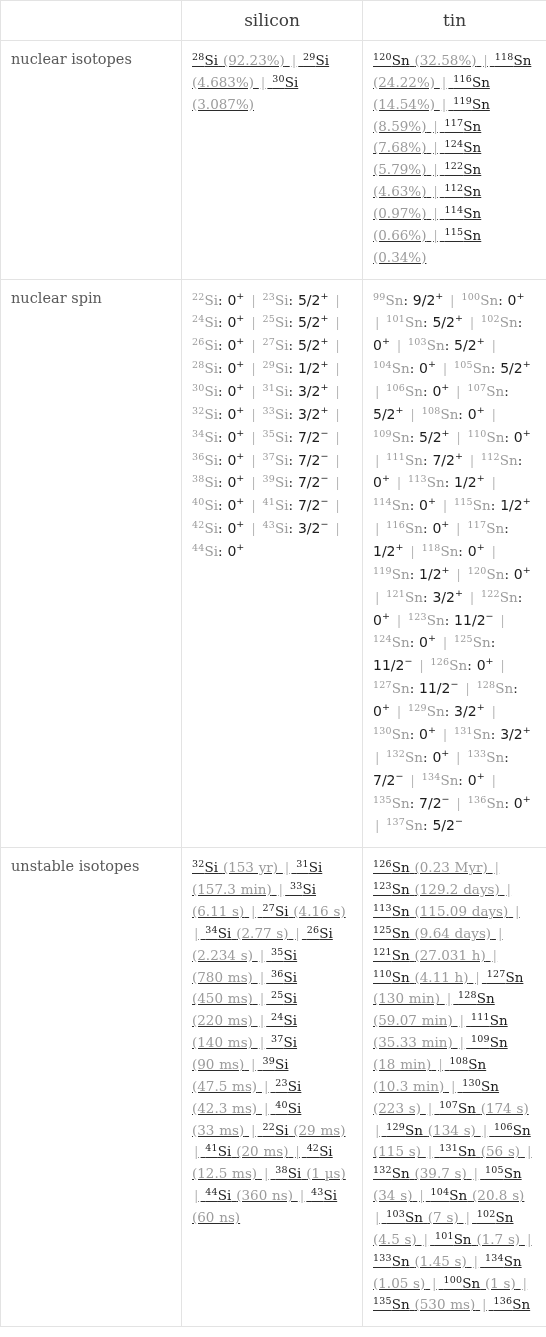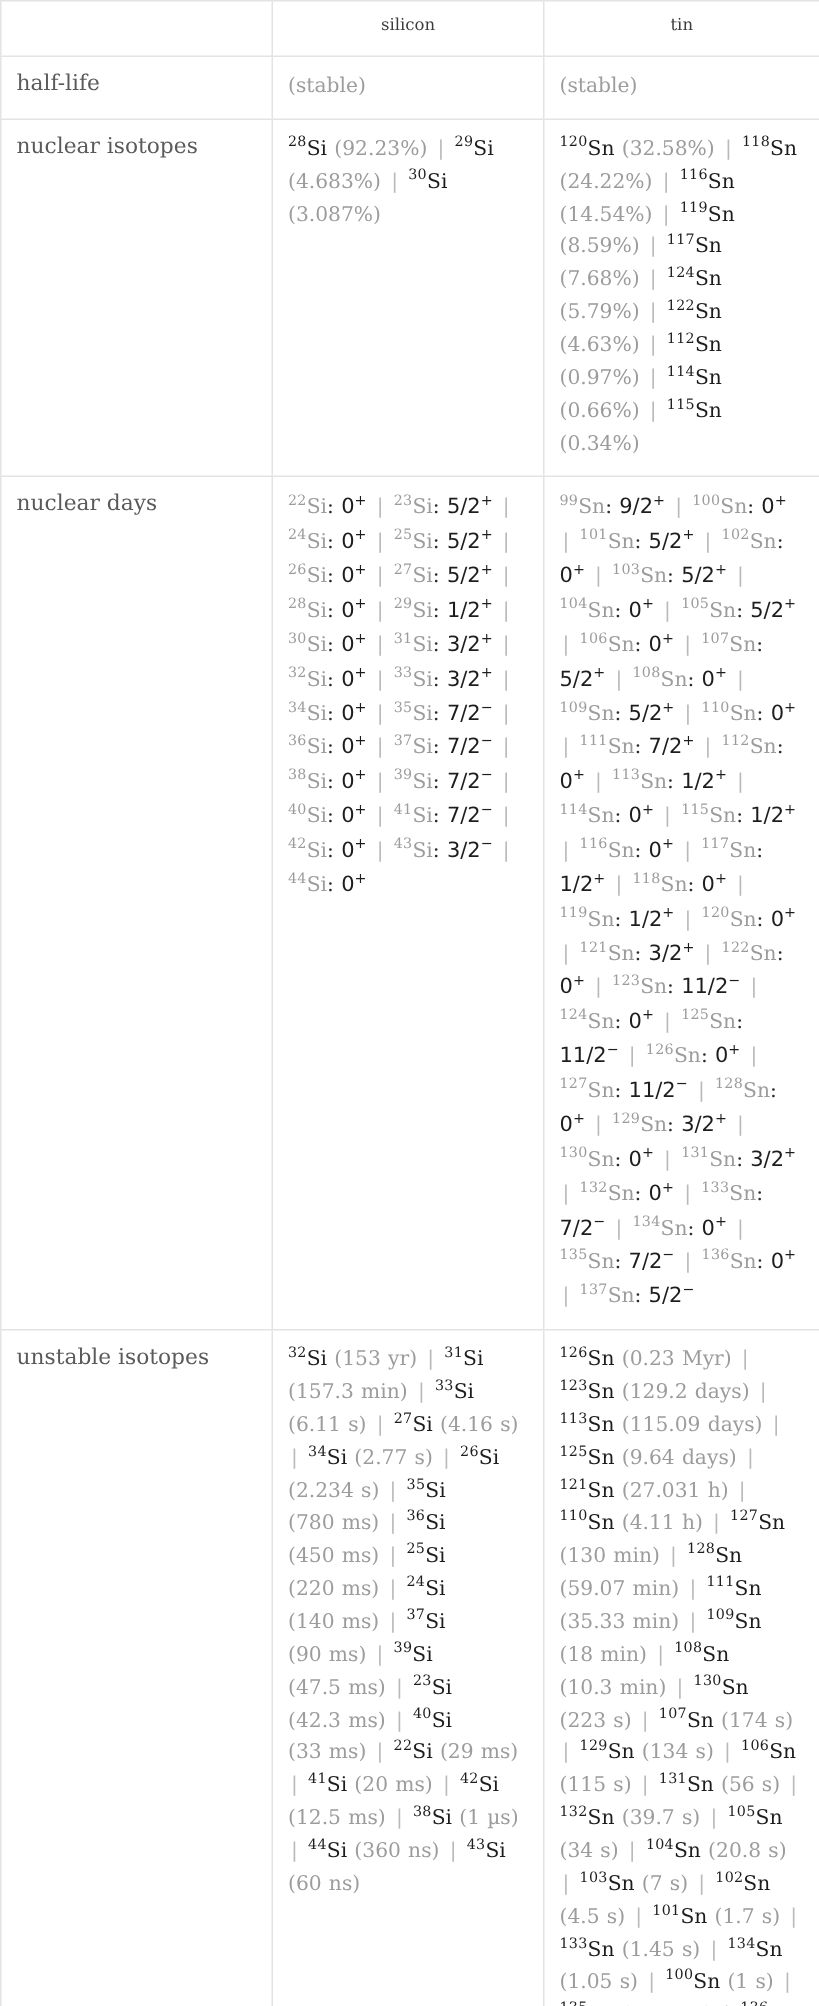--- a/index.html
+++ b/index.html
@@ -29,21 +29,21 @@
     padding: 9px 10px 10px 10px;
     font-weight: normal;
   }
   
   table.cmp { border: 1px solid #e3e3e3; }
 
   
   .hdr th {
     text-align: center;
     color: #3b3b3b;
-    font-size: 11px;
+    font-size: 17px;
     font-family: "DejaVu Serif", "Liberation Serif", serif;
     padding-top: 9px;
     padding-bottom: 9px;
     height: 17px;
   }
   .hdr th.blank { border-left: none; }
 
   td.rowlabel {
     color: #5a5a5a;
     font-size: 14.5px;
@@ -89,51 +89,46 @@
   .spincell .spin sup {
     font-size: 9.5px;
     vertical-align: super;
     line-height: 0;
   }
   .spincell { line-height: 1.72; word-spacing: 1.5px; }
 
   
   .isocell .iso .el, .isocell .iso .m { color: #1d1d1d; }
   .isocell .qty { color: #9c9c9c; white-space: nowrap; }
-  .isocell { line-height: 1.68; word-spacing: 1px; }
+  .isocell { line-height: 1.68; word-spacing: 1px; text-decoration: underline; }
 </style>
 </head>
 <body>
 
 <table class="cmp">
   <colgroup>
     <col class="c-label">
       <col class="c-si">
       <col class="c-sn">
   </colgroup>
   <thead>
     <tr class="hdr">
       <th class="blank"></th>
       <th>silicon</th>
       <th>tin</th>
     </tr>
   </thead>
   <tbody>
       <tr>
-        <td class="rowlabel">half-life</td>
-        <td class="val serifval"><span class="mut">(stable)</span></td>
-        <td class="val serifval"><span class="mut">(stable)</span></td>
-      </tr>
-      <tr>
         <td class="rowlabel">nuclear isotopes</td>
         <td class="val serifval isocell"><span class="iso"><span class="m">28</span><span class="el">Si</span></span> <span class="qty">(92.23%)</span> <span class="sep">|</span> <span class="iso"><span class="m">29</span><span class="el">Si</span></span> <span class="qty">(4.683%)</span> <span class="sep">|</span> <span class="iso"><span class="m">30</span><span class="el">Si</span></span> <span class="qty">(3.087%)</span></td>
         <td class="val serifval isocell"><span class="iso"><span class="m">120</span><span class="el">Sn</span></span> <span class="qty">(32.58%)</span> <span class="sep">|</span> <span class="iso"><span class="m">118</span><span class="el">Sn</span></span> <span class="qty">(24.22%)</span> <span class="sep">|</span> <span class="iso"><span class="m">116</span><span class="el">Sn</span></span> <span class="qty">(14.54%)</span> <span class="sep">|</span> <span class="iso"><span class="m">119</span><span class="el">Sn</span></span> <span class="qty">(8.59%)</span> <span class="sep">|</span> <span class="iso"><span class="m">117</span><span class="el">Sn</span></span> <span class="qty">(7.68%)</span> <span class="sep">|</span> <span class="iso"><span class="m">124</span><span class="el">Sn</span></span> <span class="qty">(5.79%)</span> <span class="sep">|</span> <span class="iso"><span class="m">122</span><span class="el">Sn</span></span> <span class="qty">(4.63%)</span> <span class="sep">|</span> <span class="iso"><span class="m">112</span><span class="el">Sn</span></span> <span class="qty">(0.97%)</span> <span class="sep">|</span> <span class="iso"><span class="m">114</span><span class="el">Sn</span></span> <span class="qty">(0.66%)</span> <span class="sep">|</span> <span class="iso"><span class="m">115</span><span class="el">Sn</span></span> <span class="qty">(0.34%)</span></td>
       </tr>
       <tr>
-        <td class="rowlabel">nuclear days</td>
+        <td class="rowlabel">nuclear spin</td>
         <td class="val serifval spincell"><span class="iso"><span class="m">22</span><span class="el">Si</span></span><span class="iso el">:</span> <span class="spin">0<sup>+</sup></span> <span class="sep">|</span> <span class="iso"><span class="m">23</span><span class="el">Si</span></span><span class="iso el">:</span> <span class="spin">5/2<sup>+</sup></span> <span class="sep">|</span> <span class="iso"><span class="m">24</span><span class="el">Si</span></span><span class="iso el">:</span> <span class="spin">0<sup>+</sup></span> <span class="sep">|</span> <span class="iso"><span class="m">25</span><span class="el">Si</span></span><span class="iso el">:</span> <span class="spin">5/2<sup>+</sup></span> <span class="sep">|</span> <span class="iso"><span class="m">26</span><span class="el">Si</span></span><span class="iso el">:</span> <span class="spin">0<sup>+</sup></span> <span class="sep">|</span> <span class="iso"><span class="m">27</span><span class="el">Si</span></span><span class="iso el">:</span> <span class="spin">5/2<sup>+</sup></span> <span class="sep">|</span> <span class="iso"><span class="m">28</span><span class="el">Si</span></span><span class="iso el">:</span> <span class="spin">0<sup>+</sup></span> <span class="sep">|</span> <span class="iso"><span class="m">29</span><span class="el">Si</span></span><span class="iso el">:</span> <span class="spin">1/2<sup>+</sup></span> <span class="sep">|</span> <span class="iso"><span class="m">30</span><span class="el">Si</span></span><span class="iso el">:</span> <span class="spin">0<sup>+</sup></span> <span class="sep">|</span> <span class="iso"><span class="m">31</span><span class="el">Si</span></span><span class="iso el">:</span> <span class="spin">3/2<sup>+</sup></span> <span class="sep">|</span> <span class="iso"><span class="m">32</span><span class="el">Si</span></span><span class="iso el">:</span> <span class="spin">0<sup>+</sup></span> <span class="sep">|</span> <span class="iso"><span class="m">33</span><span class="el">Si</span></span><span class="iso el">:</span> <span class="spin">3/2<sup>+</sup></span> <span class="sep">|</span> <span class="iso"><span class="m">34</span><span class="el">Si</span></span><span class="iso el">:</span> <span class="spin">0<sup>+</sup></span> <span class="sep">|</span> <span class="iso"><span class="m">35</span><span class="el">Si</span></span><span class="iso el">:</span> <span class="spin">7/2<sup>−</sup></span> <span class="sep">|</span> <span class="iso"><span class="m">36</span><span class="el">Si</span></span><span class="iso el">:</span> <span class="spin">0<sup>+</sup></span> <span class="sep">|</span> <span class="iso"><span class="m">37</span><span class="el">Si</span></span><span class="iso el">:</span> <span class="spin">7/2<sup>−</sup></span> <span class="sep">|</span> <span class="iso"><span class="m">38</span><span class="el">Si</span></span><span class="iso el">:</span> <span class="spin">0<sup>+</sup></span> <span class="sep">|</span> <span class="iso"><span class="m">39</span><span class="el">Si</span></span><span class="iso el">:</span> <span class="spin">7/2<sup>−</sup></span> <span class="sep">|</span> <span class="iso"><span class="m">40</span><span class="el">Si</span></span><span class="iso el">:</span> <span class="spin">0<sup>+</sup></span> <span class="sep">|</span> <span class="iso"><span class="m">41</span><span class="el">Si</span></span><span class="iso el">:</span> <span class="spin">7/2<sup>−</sup></span> <span class="sep">|</span> <span class="iso"><span class="m">42</span><span class="el">Si</span></span><span class="iso el">:</span> <span class="spin">0<sup>+</sup></span> <span class="sep">|</span> <span class="iso"><span class="m">43</span><span class="el">Si</span></span><span class="iso el">:</span> <span class="spin">3/2<sup>−</sup></span> <span class="sep">|</span> <span class="iso"><span class="m">44</span><span class="el">Si</span></span><span class="iso el">:</span> <span class="spin">0<sup>+</sup></span></td>
         <td class="val serifval spincell"><span class="iso"><span class="m">99</span><span class="el">Sn</span></span><span class="iso el">:</span> <span class="spin">9/2<sup>+</sup></span> <span class="sep">|</span> <span class="iso"><span class="m">100</span><span class="el">Sn</span></span><span class="iso el">:</span> <span class="spin">0<sup>+</sup></span> <span class="sep">|</span> <span class="iso"><span class="m">101</span><span class="el">Sn</span></span><span class="iso el">:</span> <span class="spin">5/2<sup>+</sup></span> <span class="sep">|</span> <span class="iso"><span class="m">102</span><span class="el">Sn</span></span><span class="iso el">:</span> <span class="spin">0<sup>+</sup></span> <span class="sep">|</span> <span class="iso"><span class="m">103</span><span class="el">Sn</span></span><span class="iso el">:</span> <span class="spin">5/2<sup>+</sup></span> <span class="sep">|</span> <span class="iso"><span class="m">104</span><span class="el">Sn</span></span><span class="iso el">:</span> <span class="spin">0<sup>+</sup></span> <span class="sep">|</span> <span class="iso"><span class="m">105</span><span class="el">Sn</span></span><span class="iso el">:</span> <span class="spin">5/2<sup>+</sup></span> <span class="sep">|</span> <span class="iso"><span class="m">106</span><span class="el">Sn</span></span><span class="iso el">:</span> <span class="spin">0<sup>+</sup></span> <span class="sep">|</span> <span class="iso"><span class="m">107</span><span class="el">Sn</span></span><span class="iso el">:</span> <span class="spin">5/2<sup>+</sup></span> <span class="sep">|</span> <span class="iso"><span class="m">108</span><span class="el">Sn</span></span><span class="iso el">:</span> <span class="spin">0<sup>+</sup></span> <span class="sep">|</span> <span class="iso"><span class="m">109</span><span class="el">Sn</span></span><span class="iso el">:</span> <span class="spin">5/2<sup>+</sup></span> <span class="sep">|</span> <span class="iso"><span class="m">110</span><span class="el">Sn</span></span><span class="iso el">:</span> <span class="spin">0<sup>+</sup></span> <span class="sep">|</span> <span class="iso"><span class="m">111</span><span class="el">Sn</span></span><span class="iso el">:</span> <span class="spin">7/2<sup>+</sup></span> <span class="sep">|</span> <span class="iso"><span class="m">112</span><span class="el">Sn</span></span><span class="iso el">:</span> <span class="spin">0<sup>+</sup></span> <span class="sep">|</span> <span class="iso"><span class="m">113</span><span class="el">Sn</span></span><span class="iso el">:</span> <span class="spin">1/2<sup>+</sup></span> <span class="sep">|</span> <span class="iso"><span class="m">114</span><span class="el">Sn</span></span><span class="iso el">:</span> <span class="spin">0<sup>+</sup></span> <span class="sep">|</span> <span class="iso"><span class="m">115</span><span class="el">Sn</span></span><span class="iso el">:</span> <span class="spin">1/2<sup>+</sup></span> <span class="sep">|</span> <span class="iso"><span class="m">116</span><span class="el">Sn</span></span><span class="iso el">:</span> <span class="spin">0<sup>+</sup></span> <span class="sep">|</span> <span class="iso"><span class="m">117</span><span class="el">Sn</span></span><span class="iso el">:</span> <span class="spin">1/2<sup>+</sup></span> <span class="sep">|</span> <span class="iso"><span class="m">118</span><span class="el">Sn</span></span><span class="iso el">:</span> <span class="spin">0<sup>+</sup></span> <span class="sep">|</span> <span class="iso"><span class="m">119</span><span class="el">Sn</span></span><span class="iso el">:</span> <span class="spin">1/2<sup>+</sup></span> <span class="sep">|</span> <span class="iso"><span class="m">120</span><span class="el">Sn</span></span><span class="iso el">:</span> <span class="spin">0<sup>+</sup></span> <span class="sep">|</span> <span class="iso"><span class="m">121</span><span class="el">Sn</span></span><span class="iso el">:</span> <span class="spin">3/2<sup>+</sup></span> <span class="sep">|</span> <span class="iso"><span class="m">122</span><span class="el">Sn</span></span><span class="iso el">:</span> <span class="spin">0<sup>+</sup></span> <span class="sep">|</span> <span class="iso"><span class="m">123</span><span class="el">Sn</span></span><span class="iso el">:</span> <span class="spin">11/2<sup>−</sup></span> <span class="sep">|</span> <span class="iso"><span class="m">124</span><span class="el">Sn</span></span><span class="iso el">:</span> <span class="spin">0<sup>+</sup></span> <span class="sep">|</span> <span class="iso"><span class="m">125</span><span class="el">Sn</span></span><span class="iso el">:</span> <span class="spin">11/2<sup>−</sup></span> <span class="sep">|</span> <span class="iso"><span class="m">126</span><span class="el">Sn</span></span><span class="iso el">:</span> <span class="spin">0<sup>+</sup></span> <span class="sep">|</span> <span class="iso"><span class="m">127</span><span class="el">Sn</span></span><span class="iso el">:</span> <span class="spin">11/2<sup>−</sup></span> <span class="sep">|</span> <span class="iso"><span class="m">128</span><span class="el">Sn</span></span><span class="iso el">:</span> <span class="spin">0<sup>+</sup></span> <span class="sep">|</span> <span class="iso"><span class="m">129</span><span class="el">Sn</span></span><span class="iso el">:</span> <span class="spin">3/2<sup>+</sup></span> <span class="sep">|</span> <span class="iso"><span class="m">130</span><span class="el">Sn</span></span><span class="iso el">:</span> <span class="spin">0<sup>+</sup></span> <span class="sep">|</span> <span class="iso"><span class="m">131</span><span class="el">Sn</span></span><span class="iso el">:</span> <span class="spin">3/2<sup>+</sup></span> <span class="sep">|</span> <span class="iso"><span class="m">132</span><span class="el">Sn</span></span><span class="iso el">:</span> <span class="spin">0<sup>+</sup></span> <span class="sep">|</span> <span class="iso"><span class="m">133</span><span class="el">Sn</span></span><span class="iso el">:</span> <span class="spin">7/2<sup>−</sup></span> <span class="sep">|</span> <span class="iso"><span class="m">134</span><span class="el">Sn</span></span><span class="iso el">:</span> <span class="spin">0<sup>+</sup></span> <span class="sep">|</span> <span class="iso"><span class="m">135</span><span class="el">Sn</span></span><span class="iso el">:</span> <span class="spin">7/2<sup>−</sup></span> <span class="sep">|</span> <span class="iso"><span class="m">136</span><span class="el">Sn</span></span><span class="iso el">:</span> <span class="spin">0<sup>+</sup></span> <span class="sep">|</span> <span class="iso"><span class="m">137</span><span class="el">Sn</span></span><span class="iso el">:</span> <span class="spin">5/2<sup>−</sup></span></td>
       </tr>
       <tr>
         <td class="rowlabel">unstable isotopes</td>
         <td class="val serifval isocell"><span class="iso"><span class="m">32</span><span class="el">Si</span></span> <span class="qty">(153 yr)</span> <span class="sep">|</span> <span class="iso"><span class="m">31</span><span class="el">Si</span></span> <span class="qty">(157.3 min)</span> <span class="sep">|</span> <span class="iso"><span class="m">33</span><span class="el">Si</span></span> <span class="qty">(6.11 s)</span> <span class="sep">|</span> <span class="iso"><span class="m">27</span><span class="el">Si</span></span> <span class="qty">(4.16 s)</span> <span class="sep">|</span> <span class="iso"><span class="m">34</span><span class="el">Si</span></span> <span class="qty">(2.77 s)</span> <span class="sep">|</span> <span class="iso"><span class="m">26</span><span class="el">Si</span></span> <span class="qty">(2.234 s)</span> <span class="sep">|</span> <span class="iso"><span class="m">35</span><span class="el">Si</span></span> <span class="qty">(780 ms)</span> <span class="sep">|</span> <span class="iso"><span class="m">36</span><span class="el">Si</span></span> <span class="qty">(450 ms)</span> <span class="sep">|</span> <span class="iso"><span class="m">25</span><span class="el">Si</span></span> <span class="qty">(220 ms)</span> <span class="sep">|</span> <span class="iso"><span class="m">24</span><span class="el">Si</span></span> <span class="qty">(140 ms)</span> <span class="sep">|</span> <span class="iso"><span class="m">37</span><span class="el">Si</span></span> <span class="qty">(90 ms)</span> <span class="sep">|</span> <span class="iso"><span class="m">39</span><span class="el">Si</span></span> <span class="qty">(47.5 ms)</span> <span class="sep">|</span> <span class="iso"><span class="m">23</span><span class="el">Si</span></span> <span class="qty">(42.3 ms)</span> <span class="sep">|</span> <span class="iso"><span class="m">40</span><span class="el">Si</span></span> <span class="qty">(33 ms)</span> <span class="sep">|</span> <span class="iso"><span class="m">22</span><span class="el">Si</span></span> <span class="qty">(29 ms)</span> <span class="sep">|</span> <span class="iso"><span class="m">41</span><span class="el">Si</span></span> <span class="qty">(20 ms)</span> <span class="sep">|</span> <span class="iso"><span class="m">42</span><span class="el">Si</span></span> <span class="qty">(12.5 ms)</span> <span class="sep">|</span> <span class="iso"><span class="m">38</span><span class="el">Si</span></span> <span class="qty">(1 µs)</span> <span class="sep">|</span> <span class="iso"><span class="m">44</span><span class="el">Si</span></span> <span class="qty">(360 ns)</span> <span class="sep">|</span> <span class="iso"><span class="m">43</span><span class="el">Si</span></span> <span class="qty">(60 ns)</span></td>
         <td class="val serifval isocell"><span class="iso"><span class="m">126</span><span class="el">Sn</span></span> <span class="qty">(0.23 Myr)</span> <span class="sep">|</span> <span class="iso"><span class="m">123</span><span class="el">Sn</span></span> <span class="qty">(129.2 days)</span> <span class="sep">|</span> <span class="iso"><span class="m">113</span><span class="el">Sn</span></span> <span class="qty">(115.09 days)</span> <span class="sep">|</span> <span class="iso"><span class="m">125</span><span class="el">Sn</span></span> <span class="qty">(9.64 days)</span> <span class="sep">|</span> <span class="iso"><span class="m">121</span><span class="el">Sn</span></span> <span class="qty">(27.031 h)</span> <span class="sep">|</span> <span class="iso"><span class="m">110</span><span class="el">Sn</span></span> <span class="qty">(4.11 h)</span> <span class="sep">|</span> <span class="iso"><span class="m">127</span><span class="el">Sn</span></span> <span class="qty">(130 min)</span> <span class="sep">|</span> <span class="iso"><span class="m">128</span><span class="el">Sn</span></span> <span class="qty">(59.07 min)</span> <span class="sep">|</span> <span class="iso"><span class="m">111</span><span class="el">Sn</span></span> <span class="qty">(35.33 min)</span> <span class="sep">|</span> <span class="iso"><span class="m">109</span><span class="el">Sn</span></span> <span class="qty">(18 min)</span> <span class="sep">|</span> <span class="iso"><span class="m">108</span><span class="el">Sn</span></span> <span class="qty">(10.3 min)</span> <span class="sep">|</span> <span class="iso"><span class="m">130</span><span class="el">Sn</span></span> <span class="qty">(223 s)</span> <span class="sep">|</span> <span class="iso"><span class="m">107</span><span class="el">Sn</span></span> <span class="qty">(174 s)</span> <span class="sep">|</span> <span class="iso"><span class="m">129</span><span class="el">Sn</span></span> <span class="qty">(134 s)</span> <span class="sep">|</span> <span class="iso"><span class="m">106</span><span class="el">Sn</span></span> <span class="qty">(115 s)</span> <span class="sep">|</span> <span class="iso"><span class="m">131</span><span class="el">Sn</span></span> <span class="qty">(56 s)</span> <span class="sep">|</span> <span class="iso"><span class="m">132</span><span class="el">Sn</span></span> <span class="qty">(39.7 s)</span> <span class="sep">|</span> <span class="iso"><span class="m">105</span><span class="el">Sn</span></span> <span class="qty">(34 s)</span> <span class="sep">|</span> <span class="iso"><span class="m">104</span><span class="el">Sn</span></span> <span class="qty">(20.8 s)</span> <span class="sep">|</span> <span class="iso"><span class="m">103</span><span class="el">Sn</span></span> <span class="qty">(7 s)</span> <span class="sep">|</span> <span class="iso"><span class="m">102</span><span class="el">Sn</span></span> <span class="qty">(4.5 s)</span> <span class="sep">|</span> <span class="iso"><span class="m">101</span><span class="el">Sn</span></span> <span class="qty">(1.7 s)</span> <span class="sep">|</span> <span class="iso"><span class="m">133</span><span class="el">Sn</span></span> <span class="qty">(1.45 s)</span> <span class="sep">|</span> <span class="iso"><span class="m">134</span><span class="el">Sn</span></span> <span class="qty">(1.05 s)</span> <span class="sep">|</span> <span class="iso"><span class="m">100</span><span class="el">Sn</span></span> <span class="qty">(1 s)</span> <span class="sep">|</span> <span class="iso"><span class="m">135</span><span class="el">Sn</span></span> <span class="qty">(530 ms)</span> <span class="sep">|</span> <span class="iso"><span class="m">136</span><span class="el">Sn</span></span>       </td>
       </tr>
     </tbody>
 </table>

